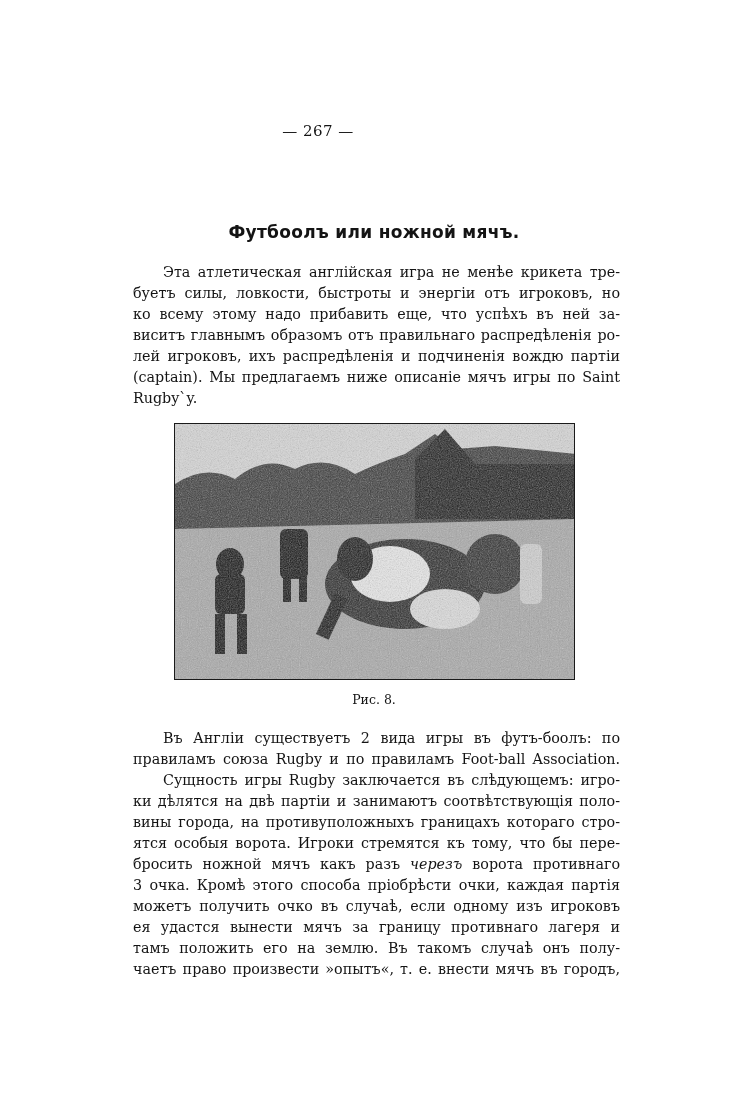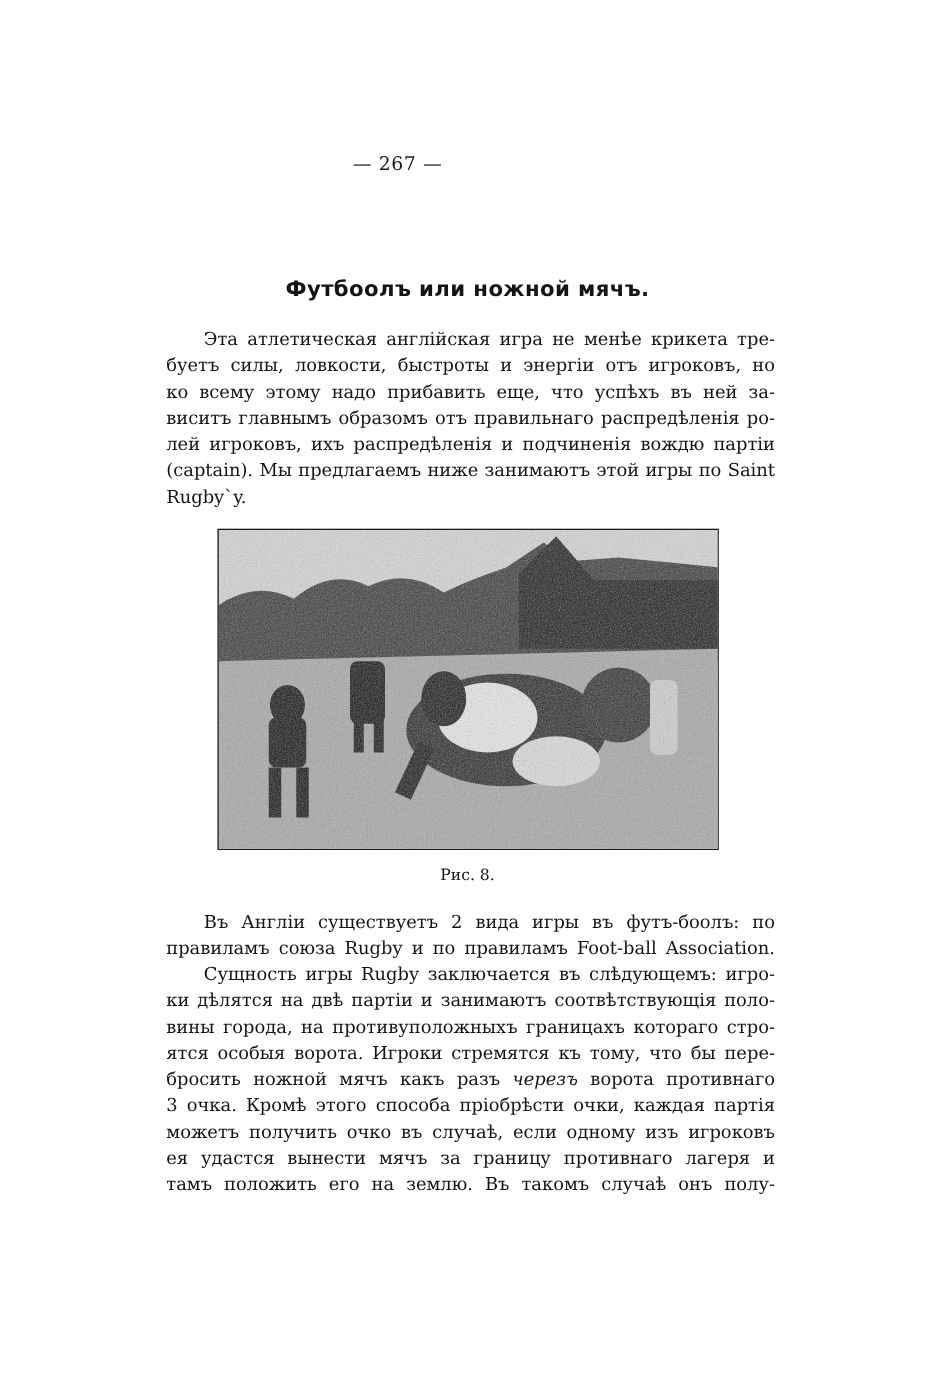--- a/index.html
+++ b/index.html
@@ -28,21 +28,21 @@
 <div class="page-number">— 267 —</div>
 
 <div class="title">Футбоолъ или ножной мячъ.</div>
 
 <div class="para p1">
   <span class="line indent">Эта атлетическая англійская игра не менѣе крикета тре-</span>
   <span class="line">буетъ силы, ловкости, быстроты и энергіи отъ игроковъ, но</span>
   <span class="line">ко всему этому надо прибавить еще, что успѣхъ въ ней за-</span>
   <span class="line">виситъ главнымъ образомъ отъ правильнаго распредѣленія ро-</span>
   <span class="line">лей игроковъ, ихъ распредѣленія и подчиненія вождю партіи</span>
-  <span class="line">(captain). Мы предлагаемъ ниже занимаютъ этой игры по Saint</span>
+  <span class="line">(captain). Мы предлагаемъ ниже описаніе мячъ игры по Saint</span>
   <span class="line last">Rugby`y.</span>
 </div>
 
 <div class="figure">
   <svg width="401" height="257" viewBox="0 0 401 257">
     <defs>
       <filter id="grain" x="0" y="0" width="100%" height="100%">
         <feTurbulence type="fractalNoise" baseFrequency="0.9" numOctaves="2" seed="3" result="n"></feTurbulence>
         <feColorMatrix type="saturate" values="0"></feColorMatrix>
         <feComponentTransfer>
@@ -86,13 +86,14 @@
   <span class="line">правиламъ союза Rugby и по правиламъ Foot-ball Association.</span>
   <span class="line indent">Сущность игры Rugby заключается въ слѣдующемъ: игро-</span>
   <span class="line">ки дѣлятся на двѣ партіи и занимаютъ соотвѣтствующія поло-</span>
   <span class="line">вины города, на противуположныхъ границахъ котораго стро-</span>
   <span class="line">ятся особыя ворота. Игроки стремятся къ тому, что бы пере-</span>
   <span class="line"><span>бросить ножной мячъ какъ разъ</span> <em class="it">черезъ</em> <span>ворота противнаго</span></span>
   <span class="line">3 очка. Кромѣ этого способа пріобрѣсти очки, каждая партія</span>
   <span class="line">можетъ получить очко въ случаѣ, если одному изъ игроковъ</span>
   <span class="line">ея удастся вынести мячъ за границу противнаго лагеря и</span>
   <span class="line">тамъ положить его на землю. Въ такомъ случаѣ онъ полу-</span>
+  <span class="line">чаетъ право произвести »опытъ«, т. е. внести мячъ въ городъ,</span>
 </div>
 
 </body></html>

